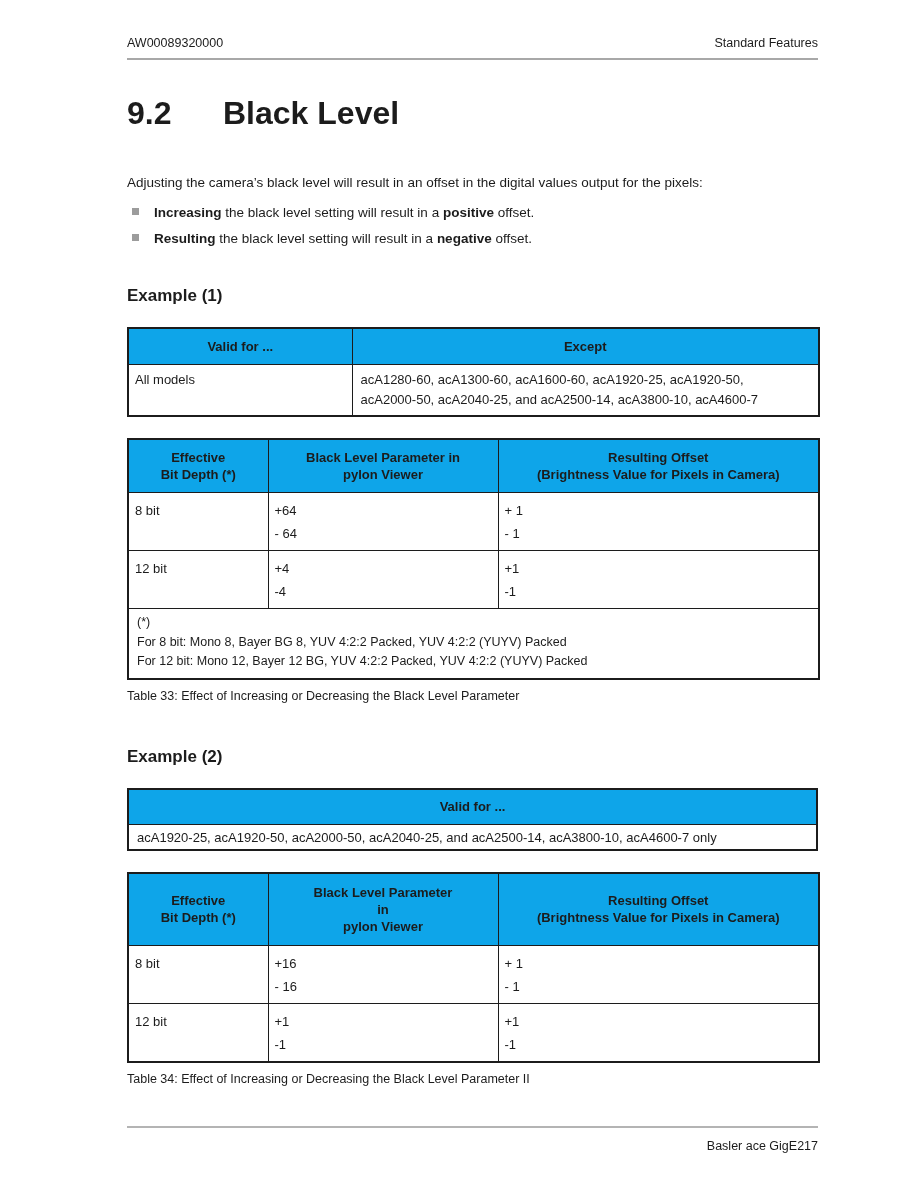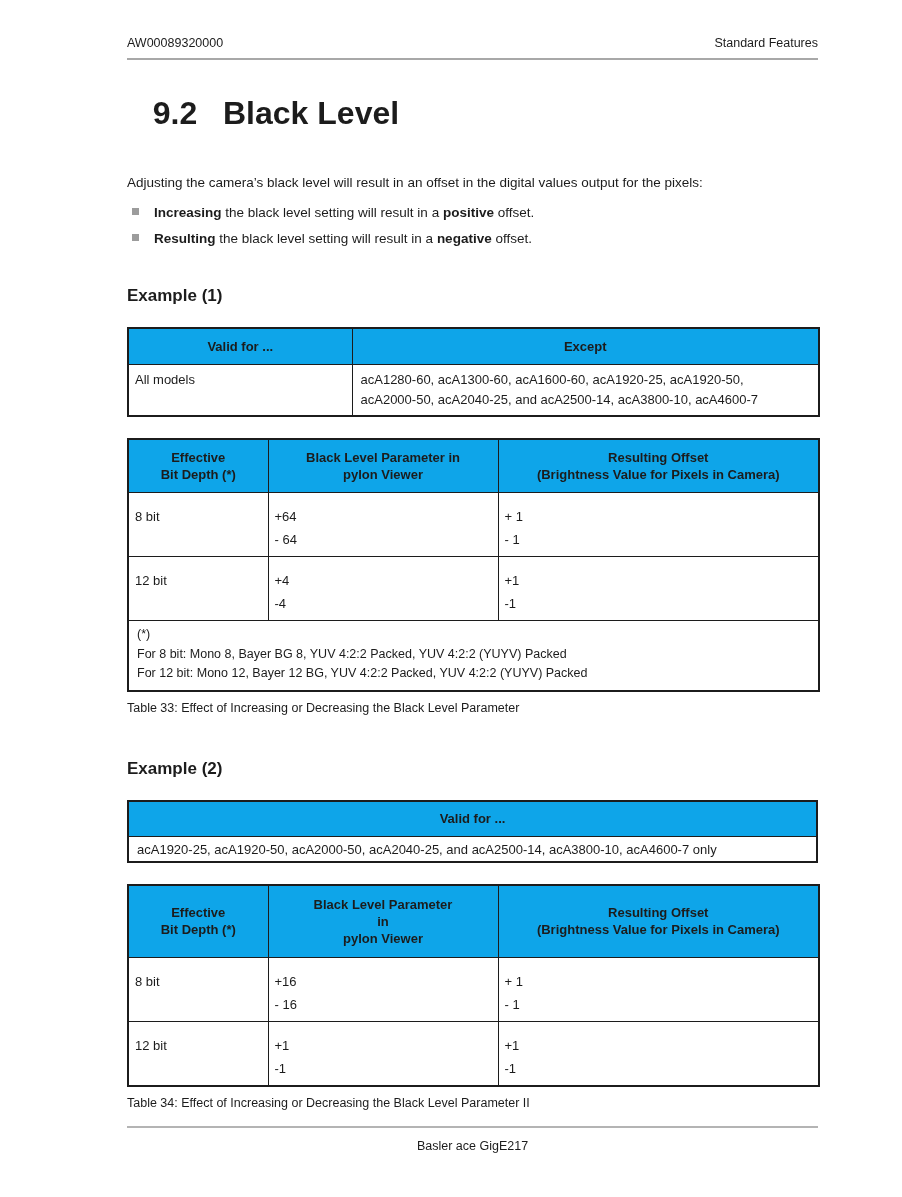--- a/index.html
+++ b/index.html
@@ -15,21 +15,21 @@
     width: 902px; height: 1197px;
     padding: 36px 84px 0 127px;
     overflow: hidden;
     border-radius: 24px;
   }
   
   .doc-header { display: flex; justify-content: space-between; font-size: 12.5px; }
   .header-rule { height: 2px; background: #a8a8a8; margin-top: 8px; }
   
   .sec-title { display: flex; margin-top: 34px; font-size: 32px; font-weight: bold; line-height: 38px; }
-  .sec-num { width: 96px; flex: none; text-align: center; }
+  .sec-num { width: 96px; flex: none; }
   
   .body-p { font-size: 13.5px; line-height: 19px; margin: 0; }
   .intro-p { margin-top: 41px; }
   .closing-p { margin-top: 12px; }
   .bullets { list-style: none; margin: 11px 0 0 0; padding: 0; }
   .bullets li { display: flex; align-items: flex-start; font-size: 13.5px; line-height: 19px; margin-bottom: 7px; }
   .sq { width: 7px; height: 7px; background: #9c9c9c; margin: 5px 15px 0 5px; flex: none; }
   
   .ex-heading { font-size: 17px; font-weight: bold; margin: 38px 0 0 0; }
   .ex2-heading { margin-top: 44px; }
@@ -45,33 +45,33 @@
   }
   .tbl td { text-align: left; vertical-align: top; padding: 5px 6px; }
   .pre { white-space: pre-line; }
   
   .validity1 th { height: 36px; }
   .validity1 td { height: 50px; line-height: 20px; }
   .validity1 td.left-cell { text-align: left; padding-left: 8px; }
   
   .effect th.h-depth, .effect33 th { height: 54px; }
   .effect34 th { height: 72px; }
-  .effect td.val { height: 50px; line-height: 23px; padding-top: 12px; }
+  .effect td.val { height: 50px; line-height: 23px; padding-top: 6px; }
   .effect td.footnote {
     text-align: left; font-size: 12.5px; line-height: 19.5px;
     padding: 4px 8px 6px 8px; height: 62px;
   }
   .caption { font-size: 12.5px; margin-top: 9px; }
   
   .validity2 th { height: 36px; }
   .validity2 td { height: 20px; text-align: left; padding: 5px 8px 4px 8px; }
   
   .footer-block { position: absolute; left: 127px; right: 84px; top: 1126px; }
   .footer-rule { height: 2px; background: #b4b4b4; }
-  .doc-footer { display: flex; justify-content: center; font-size: 12.5px; margin-top: 11px; }
+  .doc-footer { display: flex; justify-content: flex-end; font-size: 12.5px; margin-top: 11px; }
 </style>
 </head>
 <body>
 
 <div class="page">
 
   <div class="doc-header">
     <span>AW00089320000</span>
     <span>Standard Features</span>
   </div>

